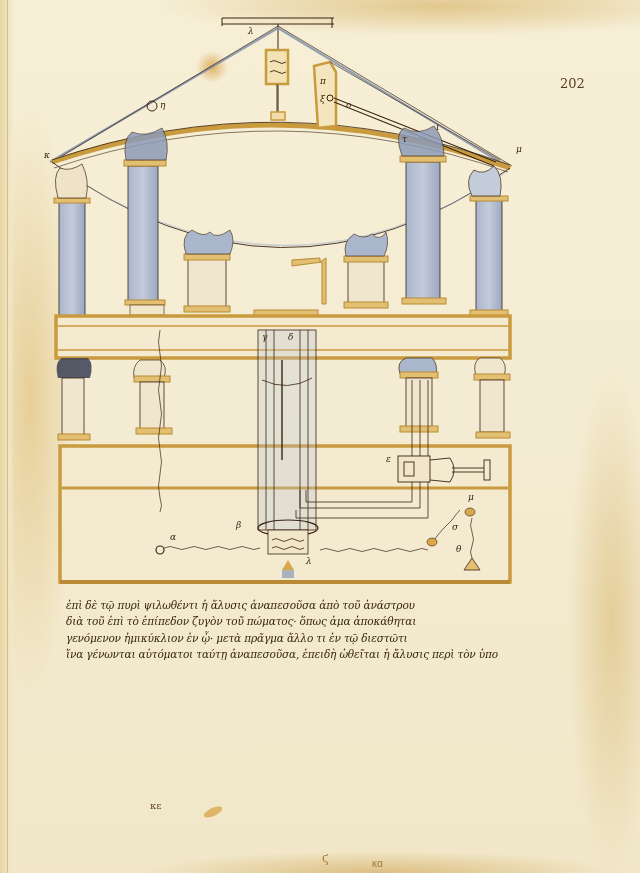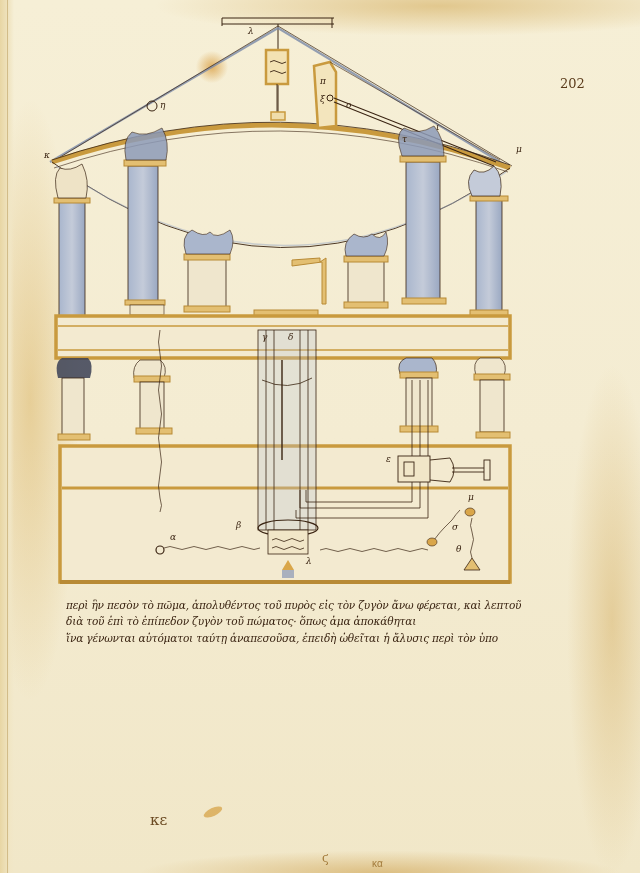--- a/index.html
+++ b/index.html
@@ -11,21 +11,21 @@
       radial-gradient(ellipse 60px 340px at 612px 620px, rgba(210,170,90,0.45), rgba(210,170,90,0) 75%),
       radial-gradient(ellipse 320px 30px at 380px 873px, rgba(200,150,60,0.5), rgba(200,150,60,0) 75%),
       radial-gradient(ellipse 18px 18px at 212px 67px, rgba(214,150,50,0.7), rgba(214,150,50,0) 90%),
       linear-gradient(180deg,#f6efd6 0%,#f4ecd2 50%,#f1e7c8 100%);}
   .spine{position:absolute;left:0;top:0;width:14px;height:873px;background:linear-gradient(90deg,#e8d6a4,#f1e6c5 70%,rgba(0,0,0,0));}
   .spine-line{position:absolute;left:7px;top:0;width:1px;height:873px;background:#b99c5c;opacity:.55;}
   .drawing{position:absolute;left:0;top:0;width:640px;height:600px;}
   .folio{position:absolute;left:560px;top:76px;font-family:"DejaVu Serif",serif;font-size:13px;color:#5a3a1a;}
   .text-block{position:absolute;left:66px;top:597px;width:500px;}
   .text-line{font-family:"DejaVu Serif",serif;font-style:italic;font-size:10.6px;line-height:16.4px;color:#3a2412;white-space:nowrap;overflow:hidden;letter-spacing:-0.2px;}
-  .sig1{position:absolute;left:150px;top:800px;font-size:15px;color:#6b4a22;font-family:"DejaVu Serif",serif;margin-top:11px;}
+  .sig1{position:absolute;left:150px;top:800px;font-size:10px;color:#6b4a22;font-family:"DejaVu Serif",serif;}
   .sig2{position:absolute;left:322px;top:851px;font-size:12px;color:#a27a3a;font-family:"DejaVu Serif",serif;}
   .sig3{position:absolute;left:372px;top:858px;font-size:10px;color:#a27a3a;font-family:Liberation Sans, sans-serif;}
   .stain{position:absolute;left:203px;top:808px;width:20px;height:8px;border-radius:50%;background:#d8a750;transform:rotate(-25deg);opacity:.8;}
 </style>
 </head>
 <body>
 
 <div class="page">
   <div class="spine"></div>
   <div class="spine-line"></div>
@@ -200,22 +200,23 @@
       <text x="456" y="552">θ</text>
       <text x="306" y="564">λ</text>
       <text x="468" y="500">μ</text>
       <text x="386" y="462">ε</text>
     </g>
   </svg>
 
   <div class="folio">202</div>
 
   <div class="text-block">
-    <div class="text-line">περὶ ἣν πεσὸν τὸ πῶμα, ἀπολυθέντος τοῦ πυρὸς εἰς τὸν ζυγὸν ἄνω φέρεται, καὶ λεπτοῦ</div>
+    <div class="text-line">ἐπὶ δὲ τῷ πυρὶ ψιλωθέντι ἡ ἄλυσις ἀναπεσοῦσα ἀπὸ τοῦ ἀνάστρου</div>
     <div class="text-line">διὰ τοῦ ἐπὶ τὸ ἐπίπεδον ζυγὸν τοῦ πώματος· ὅπως ἀμα ἀποκάθηται</div>
+    <div class="text-line">γενόμενον ἡμικύκλιον ἐν ᾧ· μετὰ πρᾶγμα ἄλλο τι ἐν τῷ διεστῶτι</div>
     <div class="text-line">ἵνα γένωνται αὐτόματοι ταύτῃ ἀναπεσοῦσα, ἐπειδὴ ὠθεῖται ἡ ἄλυσις περὶ τὸν ὑπο</div>
   </div>
 
   <div class="stain"></div>
   <div class="sig1">κε</div>
   <div class="sig2">ϛ</div>
   <div class="sig3">κα</div>
 </div>
 
 </body></html>

